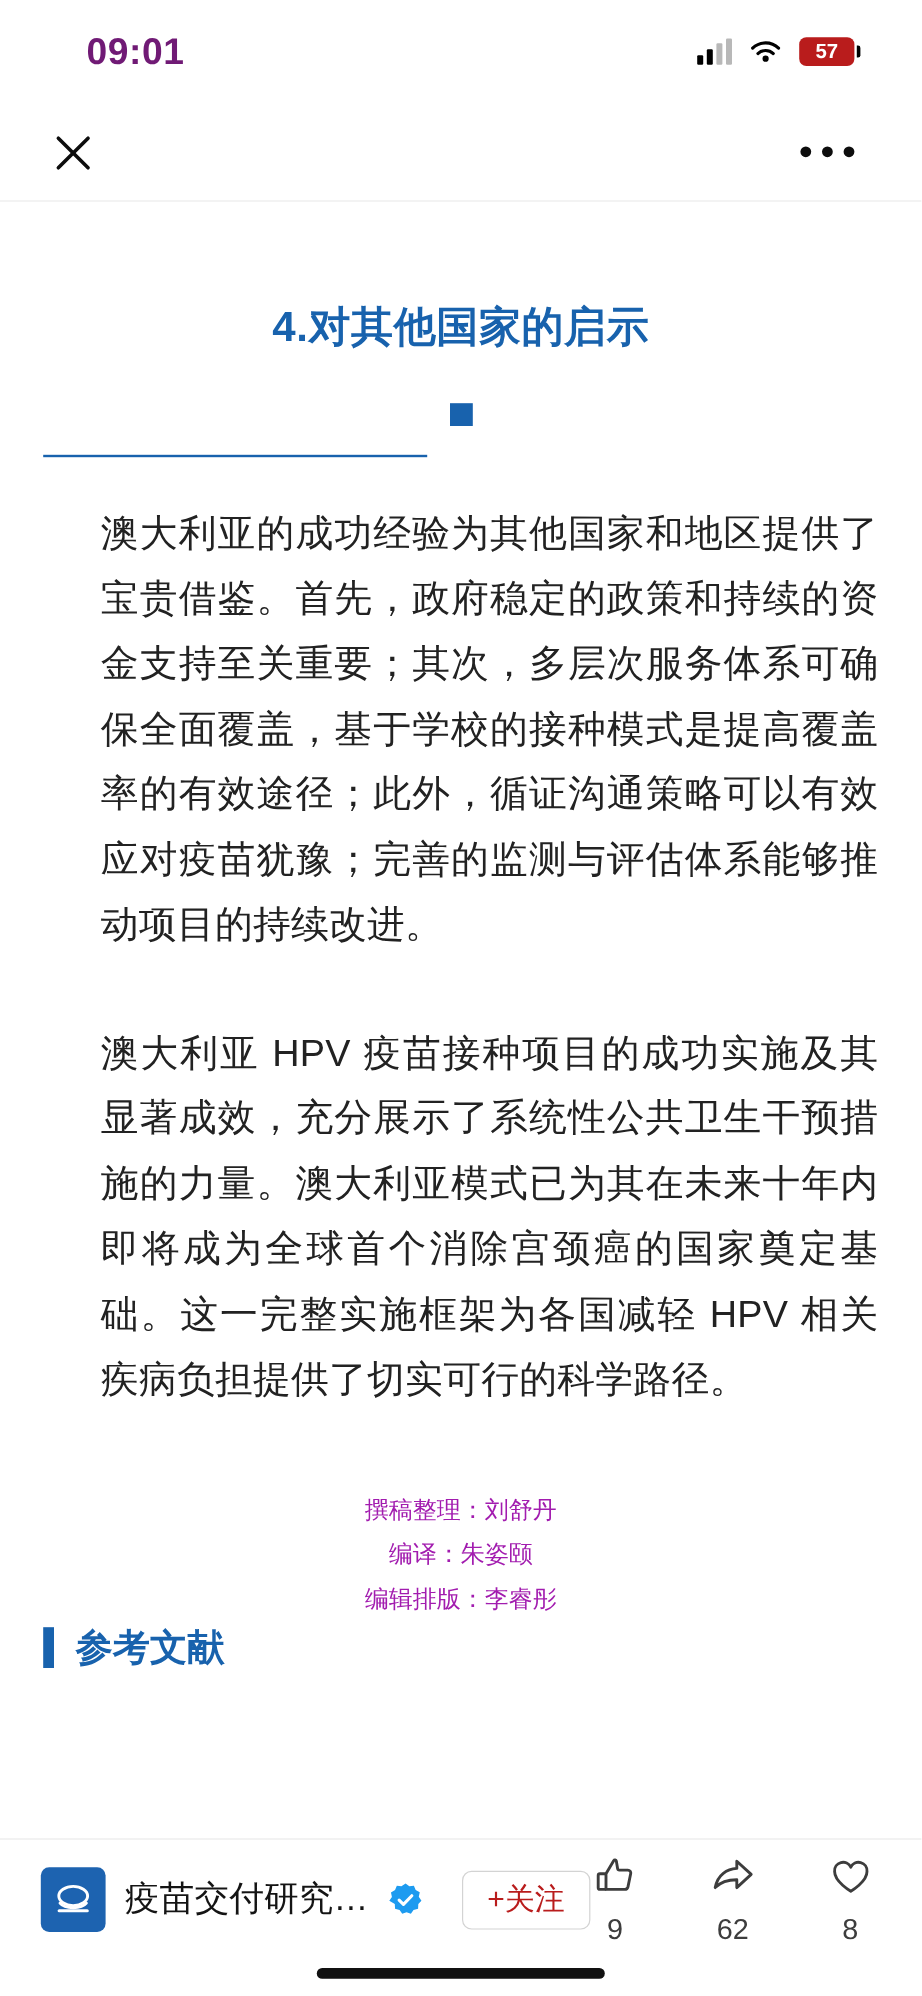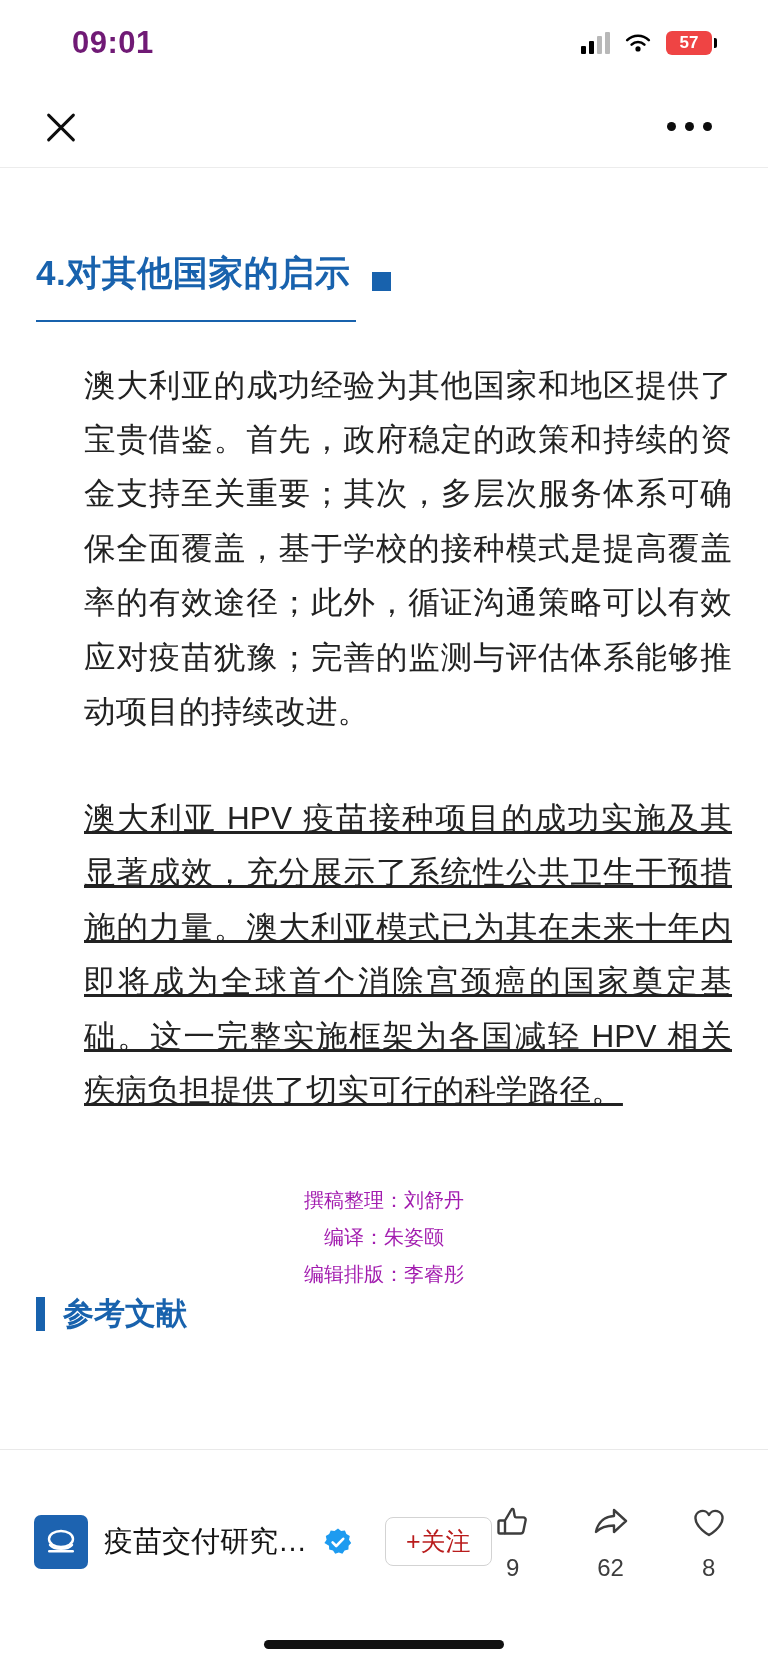--- a/index.html
+++ b/index.html
@@ -55,21 +55,21 @@
 
   .wifi-icon {
     width: 28px;
     height: 22px;
     position: relative;
   }
   .battery {
     width: 46px;
     height: 24px;
     border-radius: 6px;
-    background: #ef4444;
+    background: #b91c1c;
     color: #fff;
     font-size: 17px;
     font-weight: 700;
     display: flex;
     align-items: center;
     justify-content: center;
     position: relative;
   }
   .battery::after {
     content: "";
@@ -131,20 +131,21 @@
     padding: 0 36px;
     box-sizing: border-box;
   }
   .section-head {
     margin-top: 82px;
   }
   .section-title-row {
     display: flex;
     align-items: center;
     gap: 22px;
+    flex-direction: column;
   }
   .section-title {
     font-size: 35px;
     font-weight: 700;
     color: #1862ad;
     letter-spacing: 0.5px;
     line-height: 1.3;
   }
   .title-square {
     width: 19px;
@@ -162,21 +163,21 @@
 
   .body-text {
     margin-top: 36px;
     font-size: 31.5px;
     line-height: 1.73;
     color: #222;
     text-align: justify;
     letter-spacing: 0.2px;
     margin-left: 48px;
   }
-  .body-text.p2 { margin-top: 52px; text-decoration: underline; }
+  .body-text.p2 { margin-top: 52px; }
 
   .credits {
     margin-top: 64px;
     font-size: 20px;
     line-height: 1.85;
     color: #a21caf;
     text-align: center;
   }
   .credits div { white-space: nowrap; }
 
@@ -196,21 +197,21 @@
     font-weight: 700;
     color: #1862ad;
   }
 
   
   .action-bar {
     position: absolute;
     left: 0;
     right: 0;
     bottom: 0;
-    height: 214px;
+    height: 131px;
     background: #ffffff;
     border-top: 1px solid #e9e9e9;
     display: flex;
     align-items: center;
     box-sizing: border-box;
     padding: 0 34px 30px 34px;
   }
   .account {
     display: flex;
     align-items: center;

